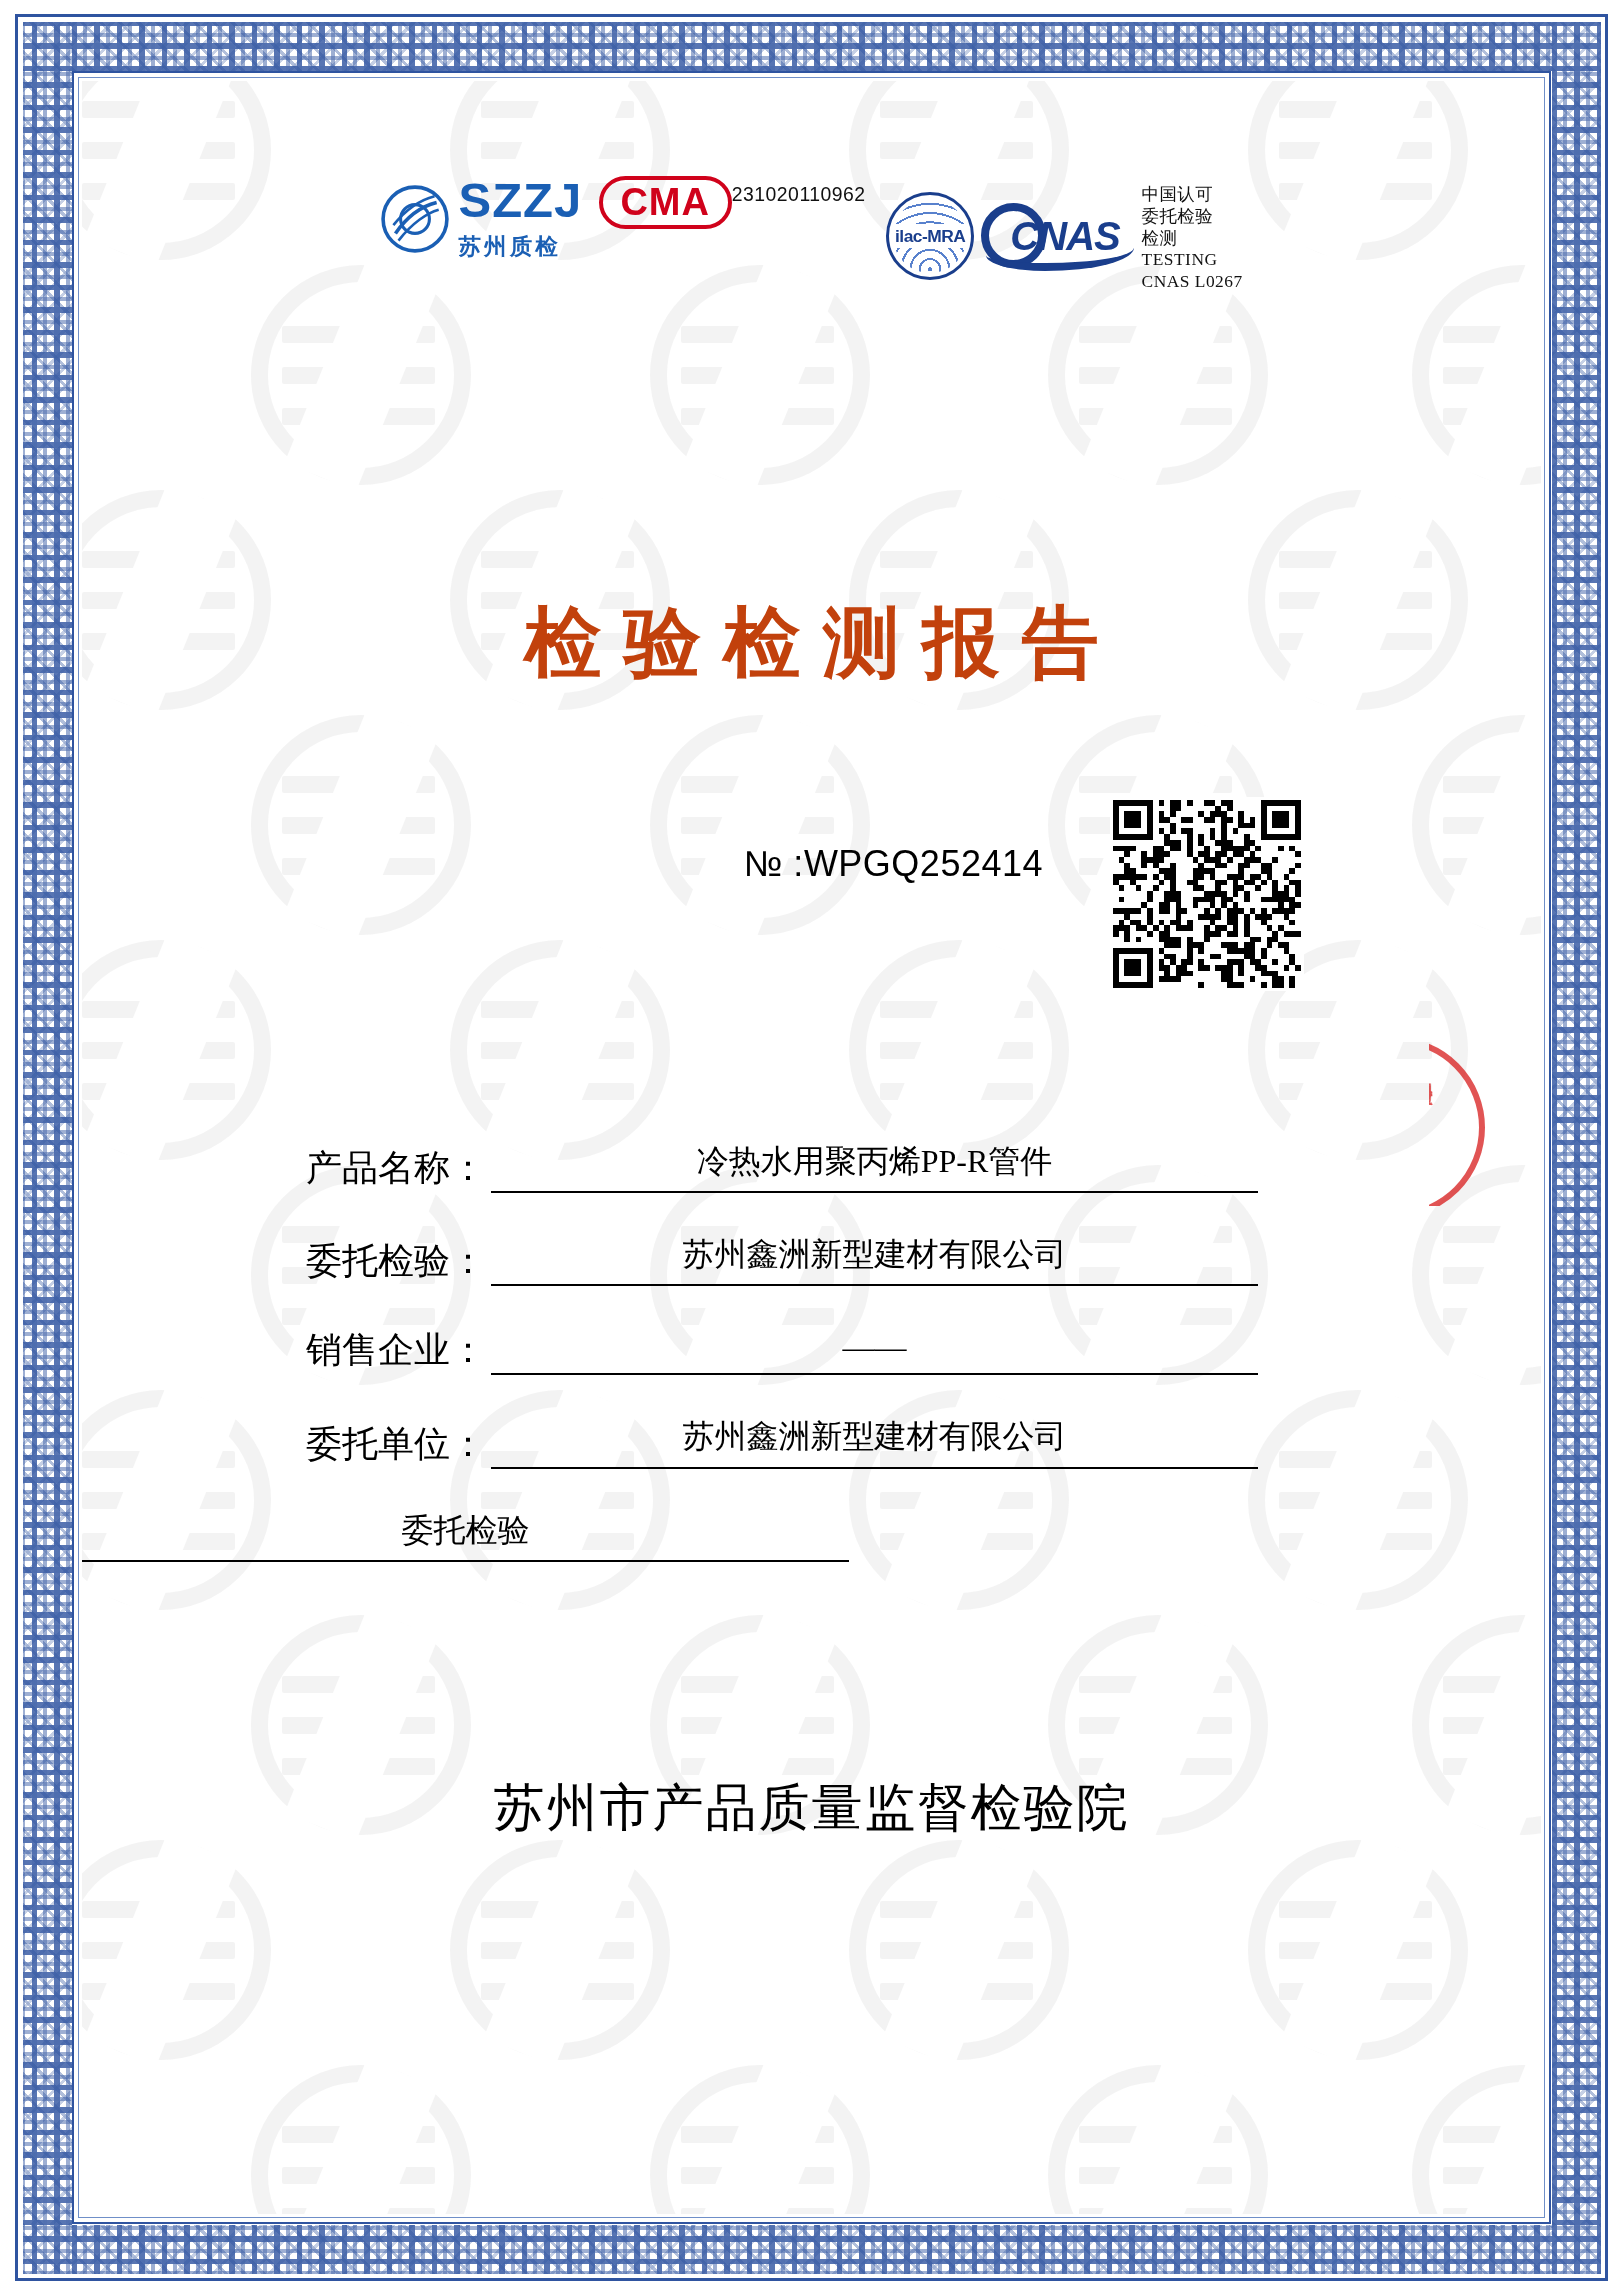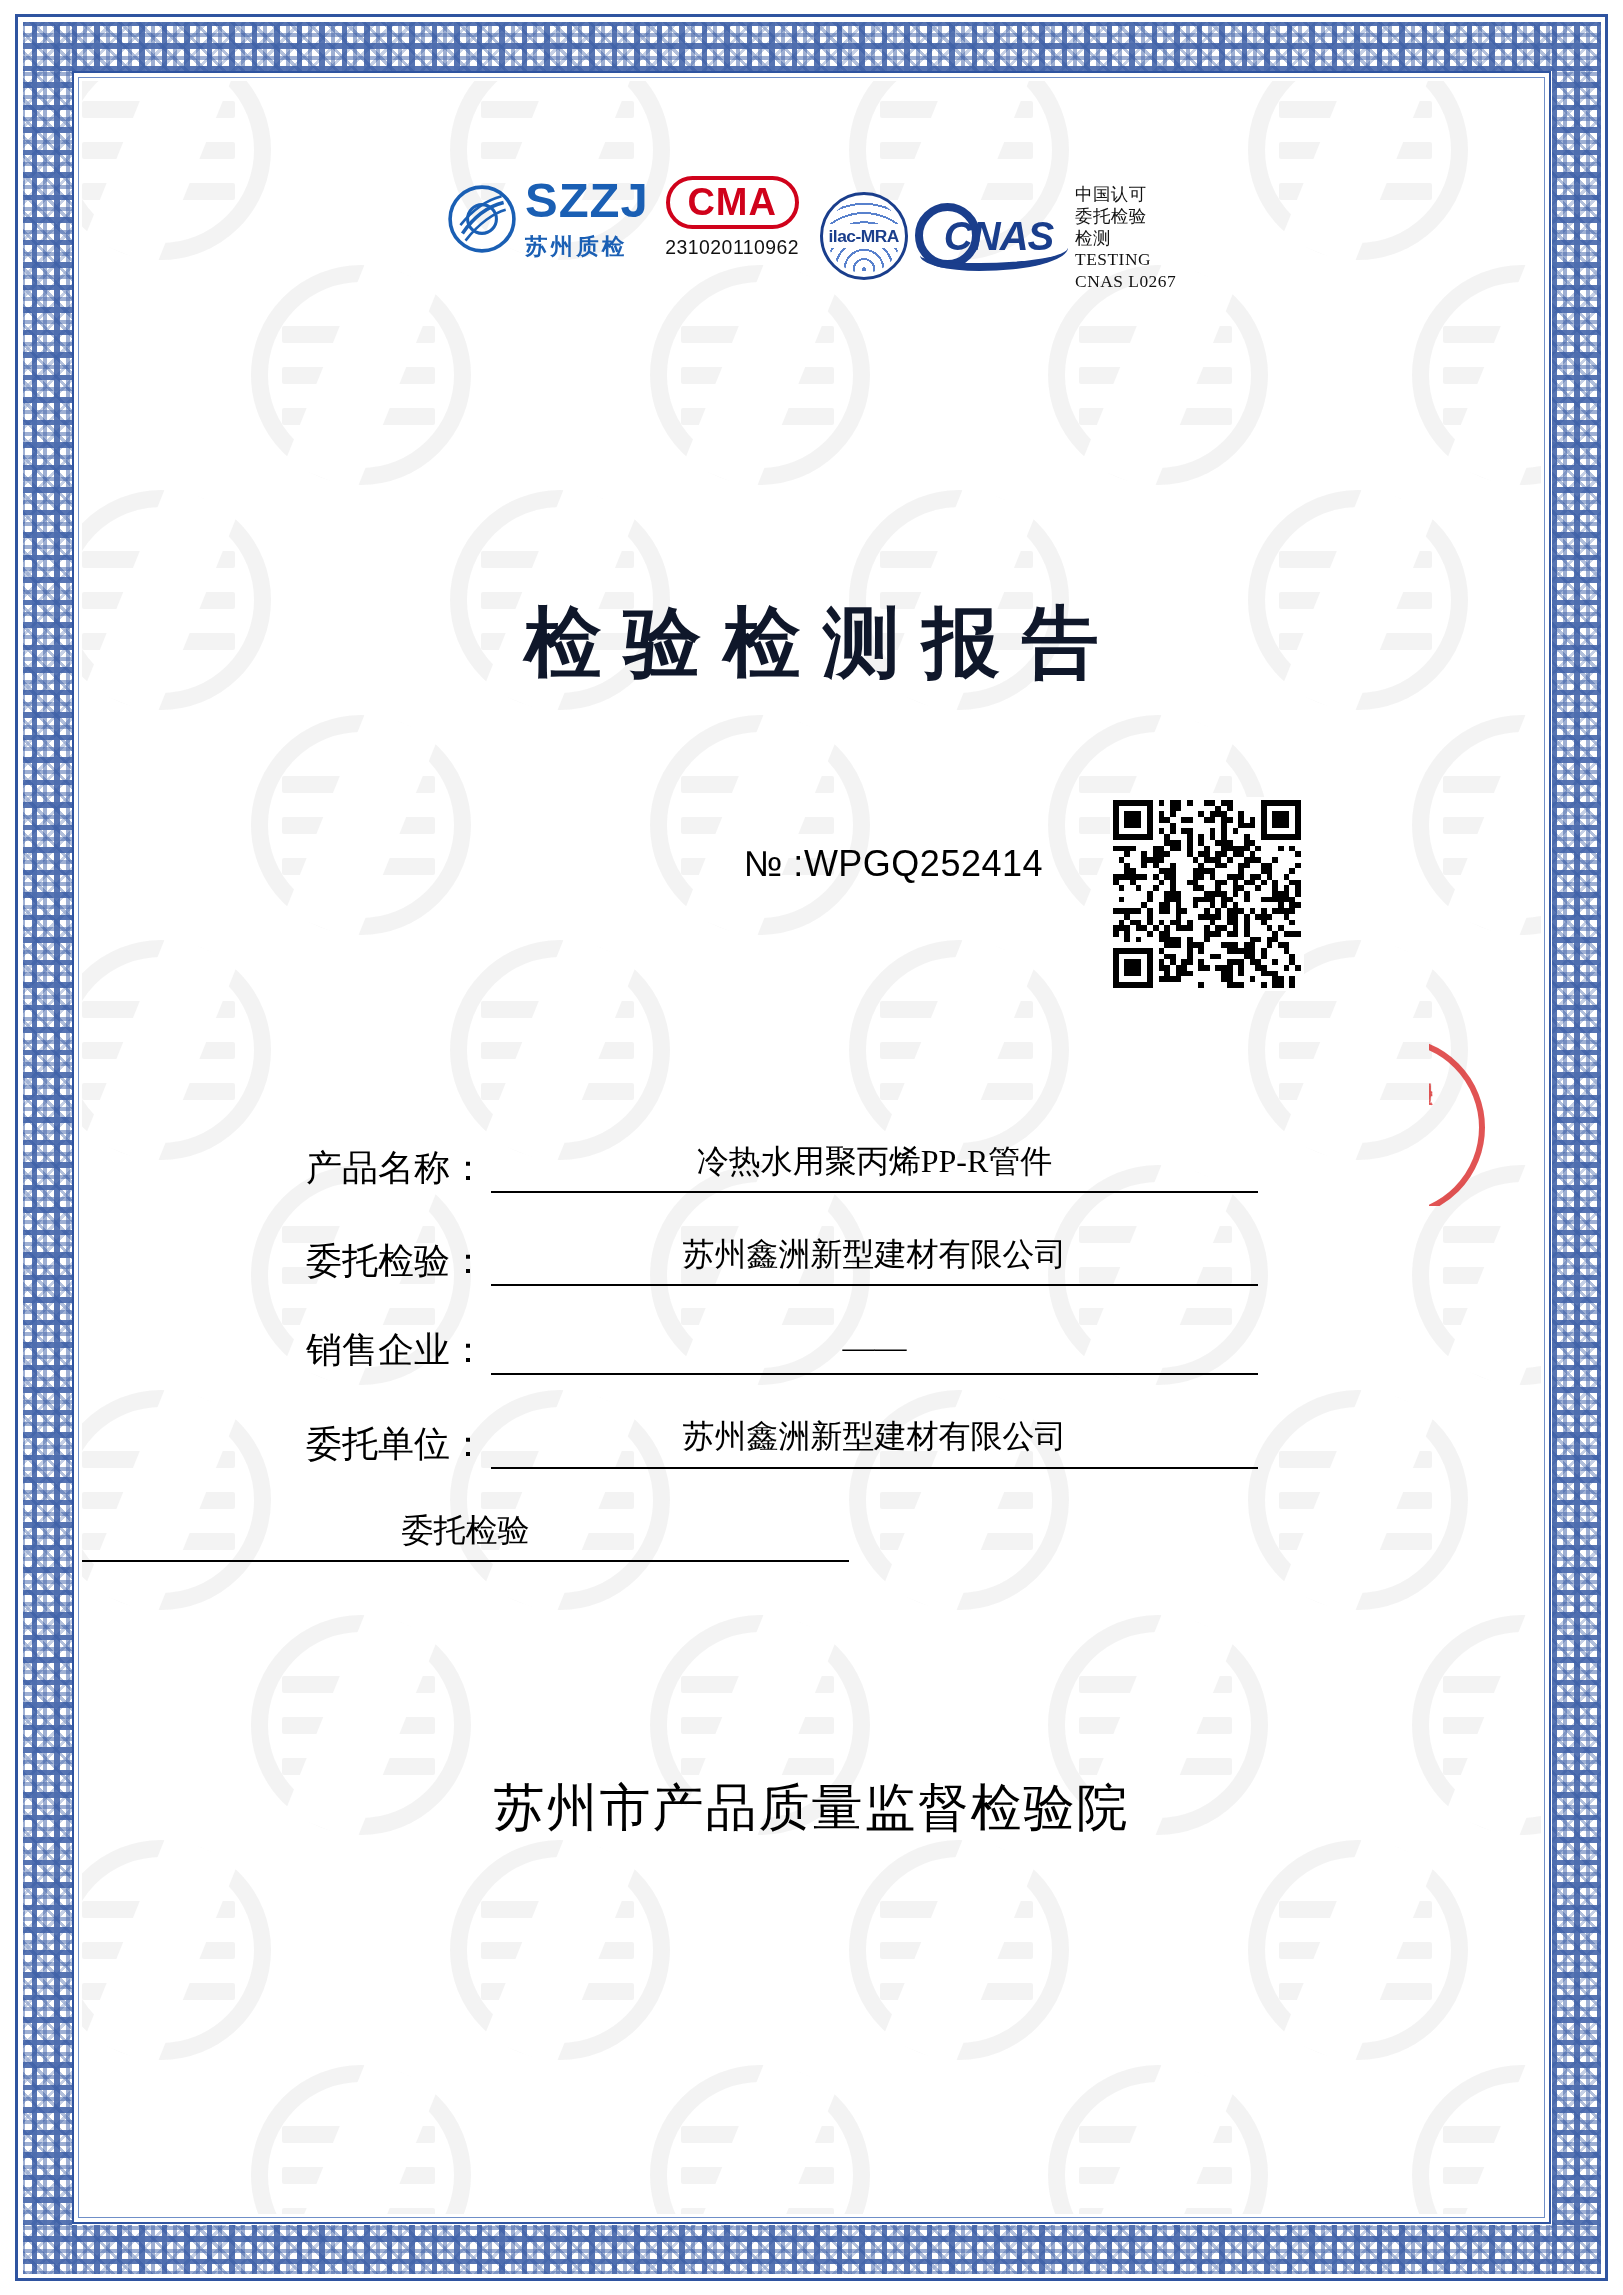--- a/index.html
+++ b/index.html
@@ -169,22 +169,21 @@
   .szzj-sub {
     font-family: "Liberation Sans", sans-serif;
     font-weight: bold;
     font-size: 22.5px;
     color: #1a5fb4;
     letter-spacing: 3.1px;
     margin-top: 6.1px;
   }
   .cma-wrap {
     display: flex;
-    flex-direction: column;
-    align-items: center;
+    flex-direction: row;
     margin-left: -4.1px;
   }
   .cma {
     width: 133px;
     height: 53px;
     border: 4.6px solid #d0021b;
     border-radius: 26.6px;
     display: flex;
     align-items: center;
     justify-content: center;
@@ -293,21 +292,21 @@
   
   .doc-title {
     position: absolute;
     top: 511px;
     left: 0; right: 0;
     text-align: center;
     font-family: "Liberation Serif", serif;
     font-weight: bold;
     font-size: 77px;
     letter-spacing: 22.5px;
-    color: #0f172a;
+    color: #c2410c;
     text-indent: 22.5px;
   }
 
   .report-no {
     position: absolute;
     top: 762px;
     left: 0;
     width: 961px;
     text-align: right;
     font-family: "Liberation Sans", sans-serif;

